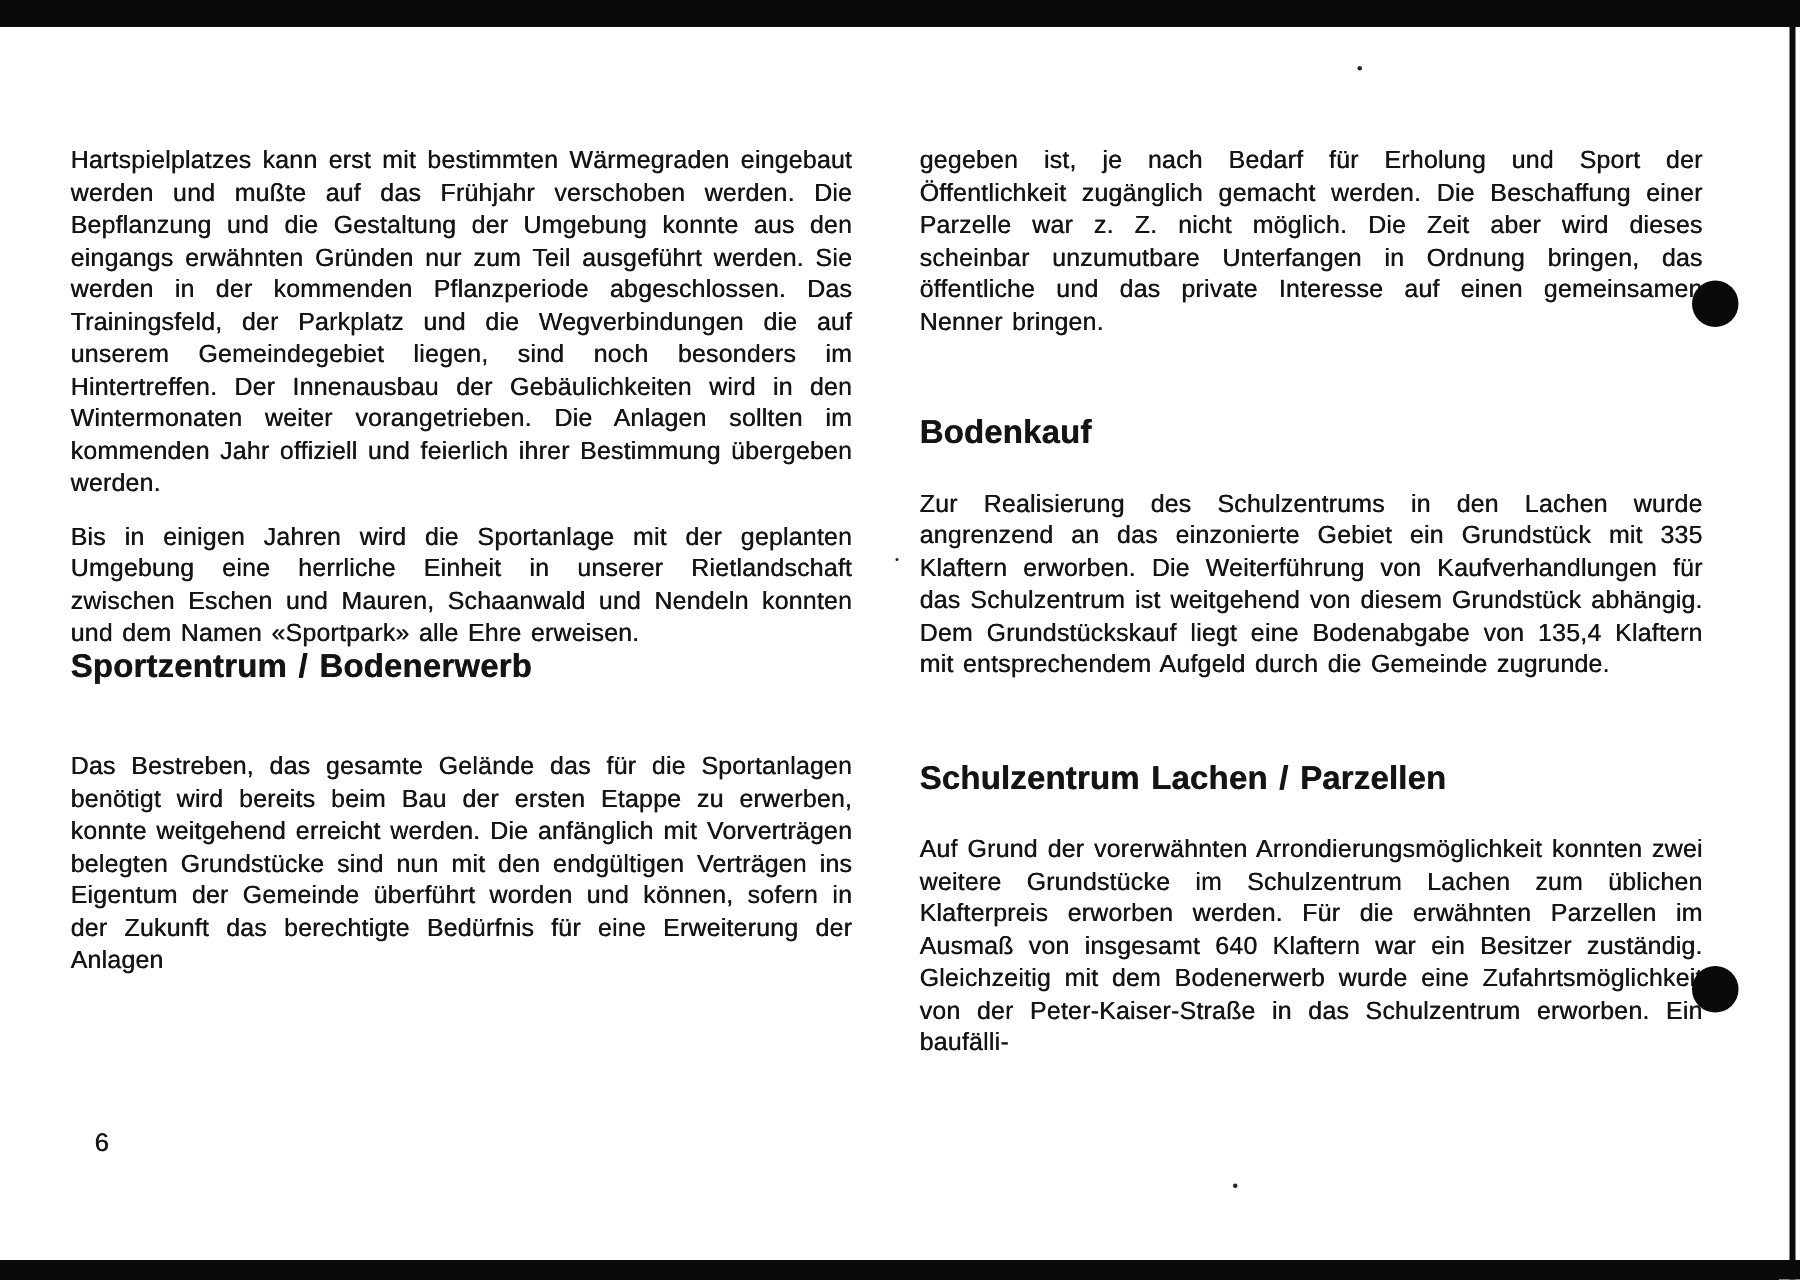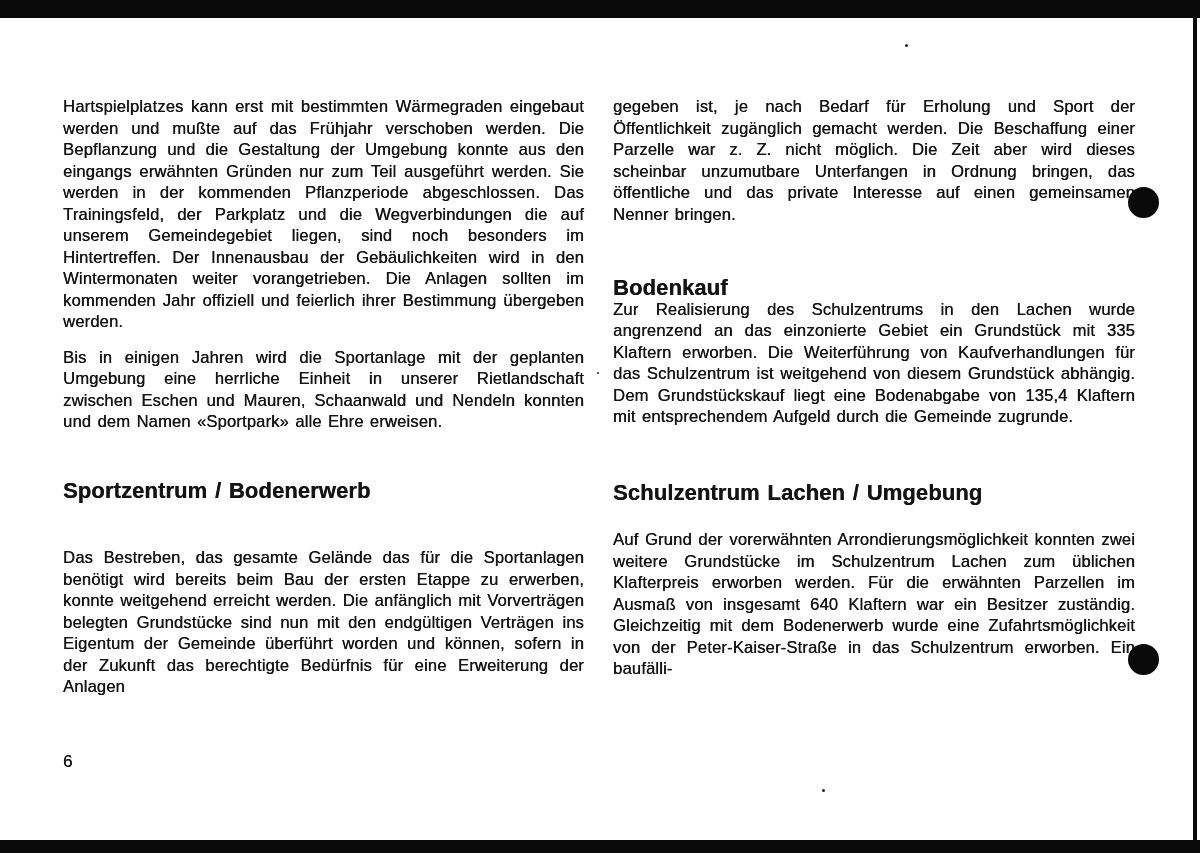--- a/index.html
+++ b/index.html
@@ -60,39 +60,39 @@
     top: 96px;
     font-size: 16.6px;
     line-height: 21.5px;
     text-align: justify;
     letter-spacing: 0.15px;
     word-spacing: 1.5px;
     hyphens: auto;
     -webkit-hyphens: auto;
     text-shadow: 0.3px 0 0 #1a1a1a;
   }
-  .column-left  { left: 63px;  width: 521px; }
+  .column-left  { left: 47px;  width: 521px; }
   .column-right { left: 613px; width: 522px; }
 
   .para { margin: 0; }
   .heading {
     margin: 0;
     font-size: 22px;
     font-weight: bold;
     text-align: left;
     letter-spacing: 0.1px;
   }
 
   
   .column-left  .para-2    { margin-top: 14px; }
-  .column-left  .heading-1 { margin-top: 47px; }
+  .column-left  .heading-1 { }
   .column-left  .para-3    { margin-top: 46px; }
 
   .column-right .heading-1 { margin-top: 52px; }
-  .column-right .para-2    { }
+  .column-right .para-2    { margin-top: 26px; }
   .column-right .heading-2 { margin-top: 54px; }
   .column-right .para-3    { margin-top: 26px; }
 
   .page-number {
     position: absolute;
     left: 63px;
     top: 752px;
     font-size: 17px;
     text-shadow: 0.3px 0 0 #1a1a1a;
   }
@@ -113,17 +113,17 @@
   <p class="para para-1">Hartspielplatzes kann erst mit bestimmten Wärmegraden eingebaut werden und mußte auf das Frühjahr verschoben werden. Die Bepflanzung und die Gestaltung der Umgebung konnte aus den eingangs erwähnten Gründen nur zum Teil ausgeführt werden. Sie werden in der kommenden Pflanzperiode abgeschlossen. Das Trainingsfeld, der Parkplatz und die Wegverbindungen die auf unserem Gemeindegebiet liegen, sind noch besonders im Hintertreffen. Der Innenausbau der Gebäulichkeiten wird in den Wintermonaten weiter vorangetrieben. Die Anlagen sollten im kommenden Jahr offiziell und feierlich ihrer Bestimmung übergeben werden.</p>
   <p class="para para-2">Bis in einigen Jahren wird die Sportanlage mit der geplanten Umgebung eine herrliche Einheit in unserer Rietlandschaft zwischen Eschen und Mauren, Schaanwald und Nendeln konnten und dem Namen «Sportpark» alle Ehre erweisen.</p>
   <h3 class="heading heading-1">Sportzentrum / Bodenerwerb</h3>
   <p class="para para-3">Das Bestreben, das gesamte Gelände das für die Sportanlagen benötigt wird bereits beim Bau der ersten Etappe zu erwerben, konnte weitgehend erreicht werden. Die anfänglich mit Vorverträgen belegten Grundstücke sind nun mit den endgültigen Verträgen ins Eigentum der Gemeinde überführt worden und können, sofern in der Zukunft das berechtigte Bedürfnis für eine Erweiterung der Anlagen</p>
 </div>
 
 <div class="column column-right">
   <p class="para para-1">gegeben ist, je nach Bedarf für Erholung und Sport der Öffentlichkeit zugänglich gemacht werden. Die Beschaffung einer Parzelle war z. Z. nicht möglich. Die Zeit aber wird dieses scheinbar unzumutbare Unterfangen in Ordnung bringen, das öffentliche und das private Interesse auf einen gemeinsamen Nenner bringen.</p>
   <h3 class="heading heading-1">Bodenkauf</h3>
   <p class="para para-2">Zur Realisierung des Schulzentrums in den Lachen wurde angrenzend an das einzonierte Gebiet ein Grundstück mit 335 Klaftern erworben. Die Weiterführung von Kaufverhandlungen für das Schulzentrum ist weitgehend von diesem Grundstück abhängig. Dem Grundstückskauf liegt eine Bodenabgabe von 135,4 Klaftern mit entsprechendem Aufgeld durch die Gemeinde zugrunde.</p>
-  <h3 class="heading heading-2">Schulzentrum Lachen / Umgebung</h3>
+  <h3 class="heading heading-2">Schulzentrum Lachen / Parzellen</h3>
   <p class="para para-3">Auf Grund der vorerwähnten Arrondierungsmöglichkeit konnten zwei weitere Grundstücke im Schulzentrum Lachen zum üblichen Klafterpreis erworben werden. Für die erwähnten Parzellen im Ausmaß von insgesamt 640 Klaftern war ein Besitzer zuständig. Gleichzeitig mit dem Bodenerwerb wurde eine Zufahrtsmöglichkeit von der Peter-Kaiser-Straße in das Schulzentrum erworben. Ein baufälli-</p>
 </div>
 
 <div class="page-number">6</div>
 
 </body></html>

